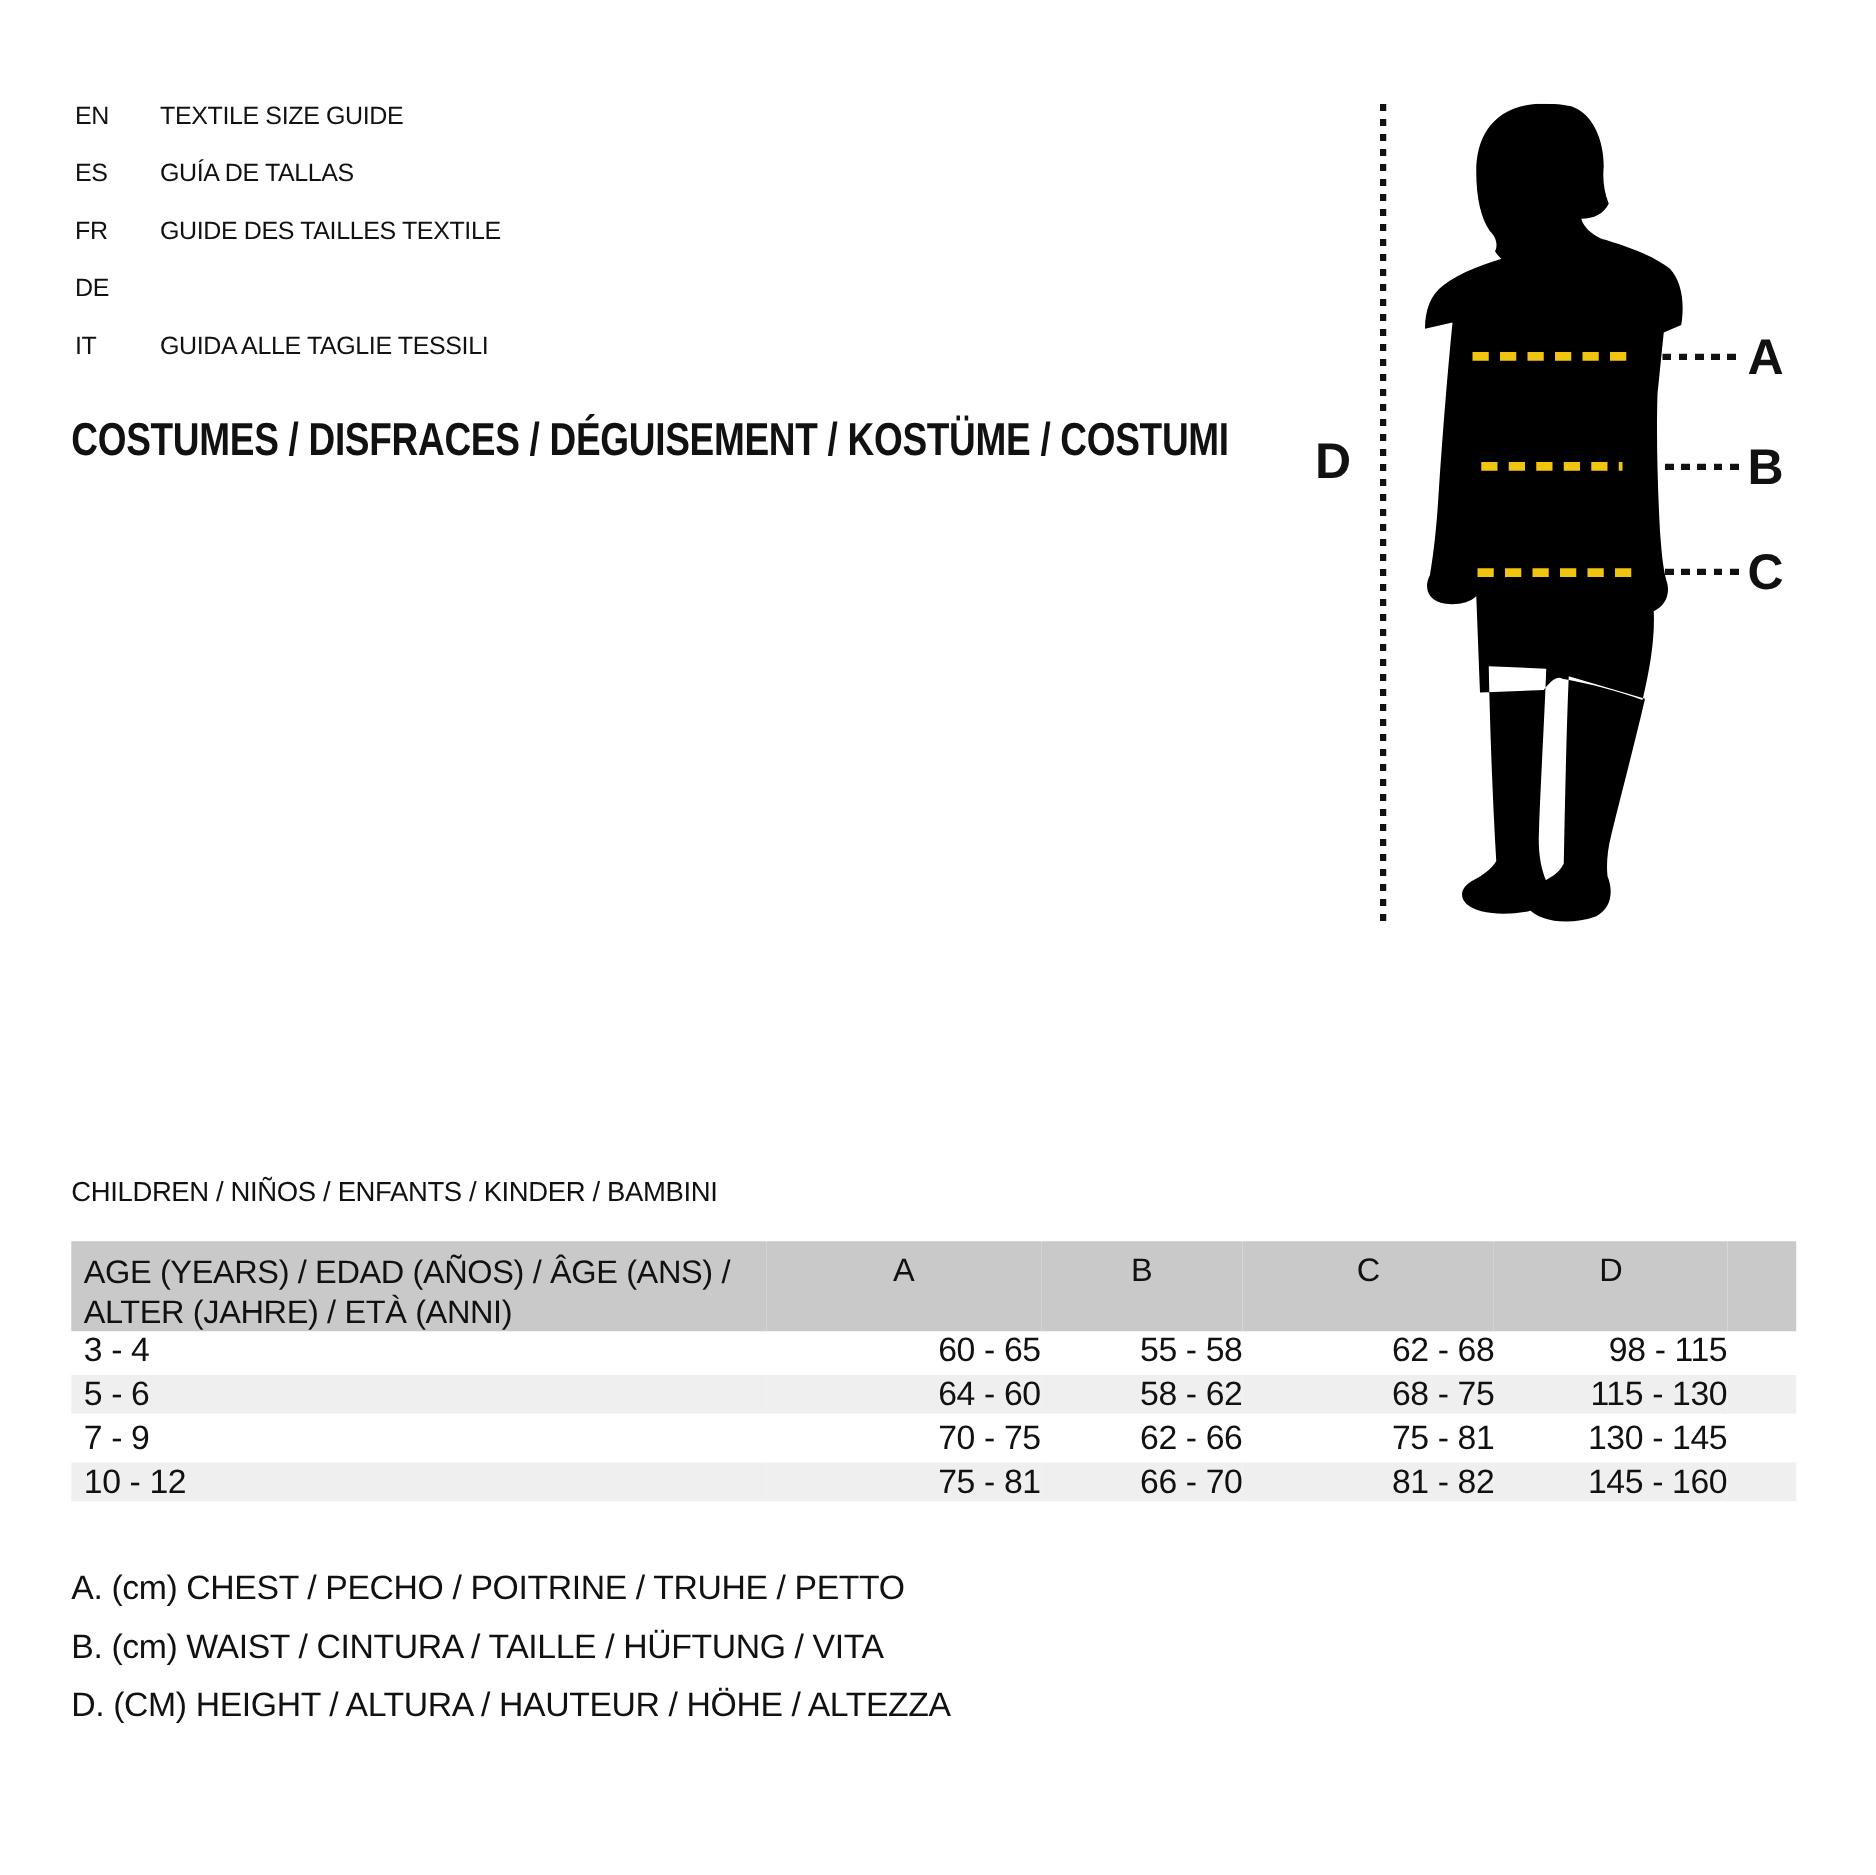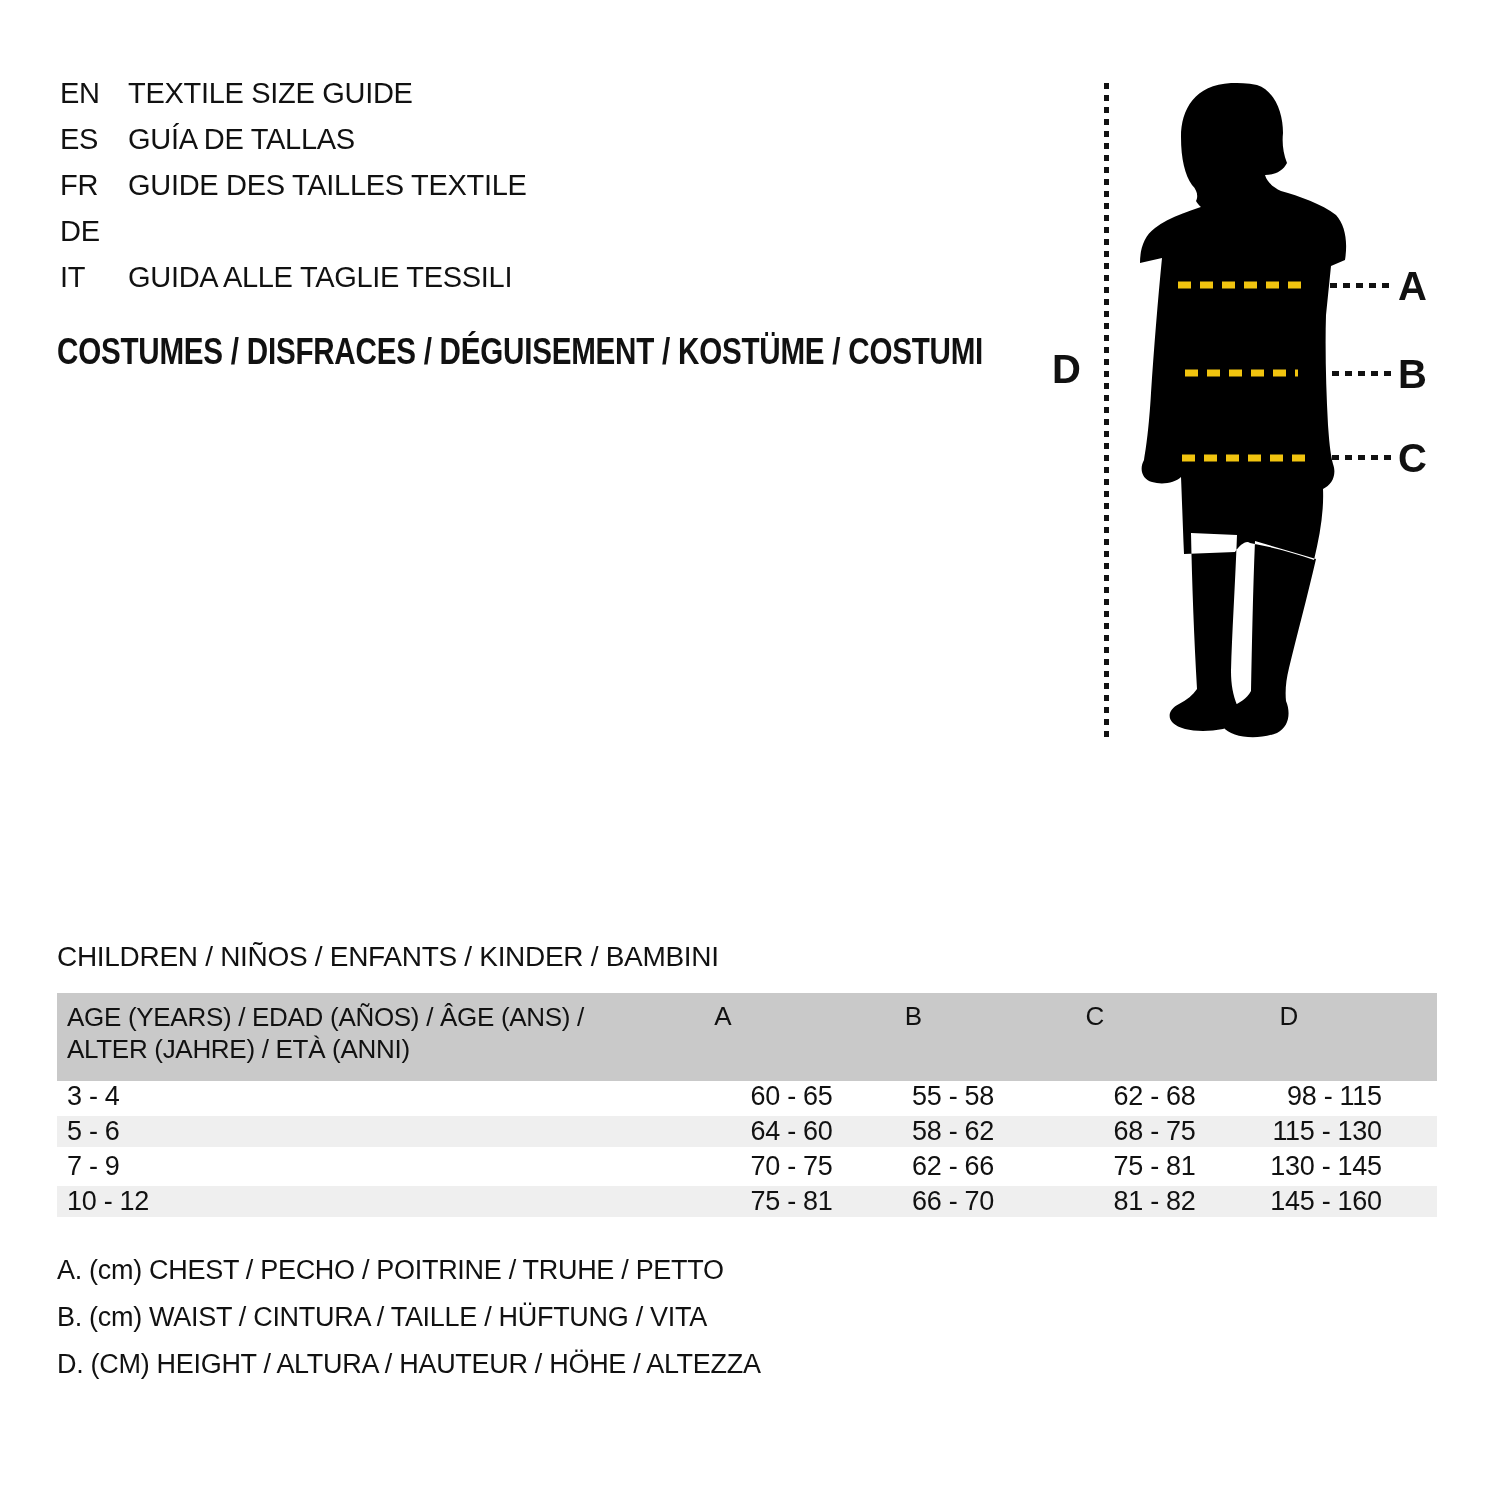--- a/index.html
+++ b/index.html
@@ -11,21 +11,21 @@
   .canvas{
     position:relative;
     width:1501px;height:1500px;
     background:#fff;
     overflow:hidden;
     letter-spacing:-0.3px;
   }
 
   
   .lang-list{position:absolute;left:60px;top:70px;}
-  .lang-row{display:flex;height:46px;align-items:center;font-size:29px;}
+  .lang-row{display:flex;height:46px;align-items:center;font-size:20px;}
   .lang-code{width:68px;flex:0 0 68px;}
   .lang-label{white-space:nowrap;}
 
   .category-title{
     position:absolute;left:57px;top:331px;
     font-size:37px;font-weight:bold;white-space:nowrap;
     transform:scaleX(0.80);transform-origin:left center;
   }
 
   
@@ -47,36 +47,36 @@
   .letter-a{left:1398px;top:266px;}
   .letter-b{left:1398px;top:354px;}
   .letter-c{left:1398px;top:438px;}
   .letter-d{left:1052px;top:349px;}
 
   .silhouette-wrap{position:absolute;left:1135px;top:83px;width:240px;height:660px;}
 
   
   .section-title{
     position:absolute;left:57px;top:941px;
-    font-size:28px;white-space:nowrap;
+    font-size:22px;white-space:nowrap;
   }
   table.size-table{
     position:absolute;left:57px;top:993px;width:1380px;
     border-collapse:collapse;table-layout:fixed;
     font-size:27px;
   }
   table.size-table col.c-age{width:40.3%;}
   table.size-table col.c-a{width:15.9%;}
   table.size-table col.c-b{width:11.7%;}
   table.size-table col.c-c{width:14.6%;}
   table.size-table col.c-d{width:13.5%;}
   table.size-table col.c-sp{width:4.0%;}
   table.size-table th{
     background:#c9c9c9;font-weight:normal;font-size:26px;
-    vertical-align:top;padding:8px 0 16px 0;
+    vertical-align:top;padding:8px 0 0 0;
   }
   table.size-table th.age-head{text-align:left;padding-left:10px;line-height:32px;}
   table.size-table th.col-head{text-align:center;}
   table.size-table td{
     height:31px;padding:0;border-bottom:4px solid #fff;text-align:right;
   }
   table.size-table td.age-cell{text-align:left;padding-left:10px;}
   table.size-table tr.alt td{background:#efefef;margin-left:17px;}
 
   

